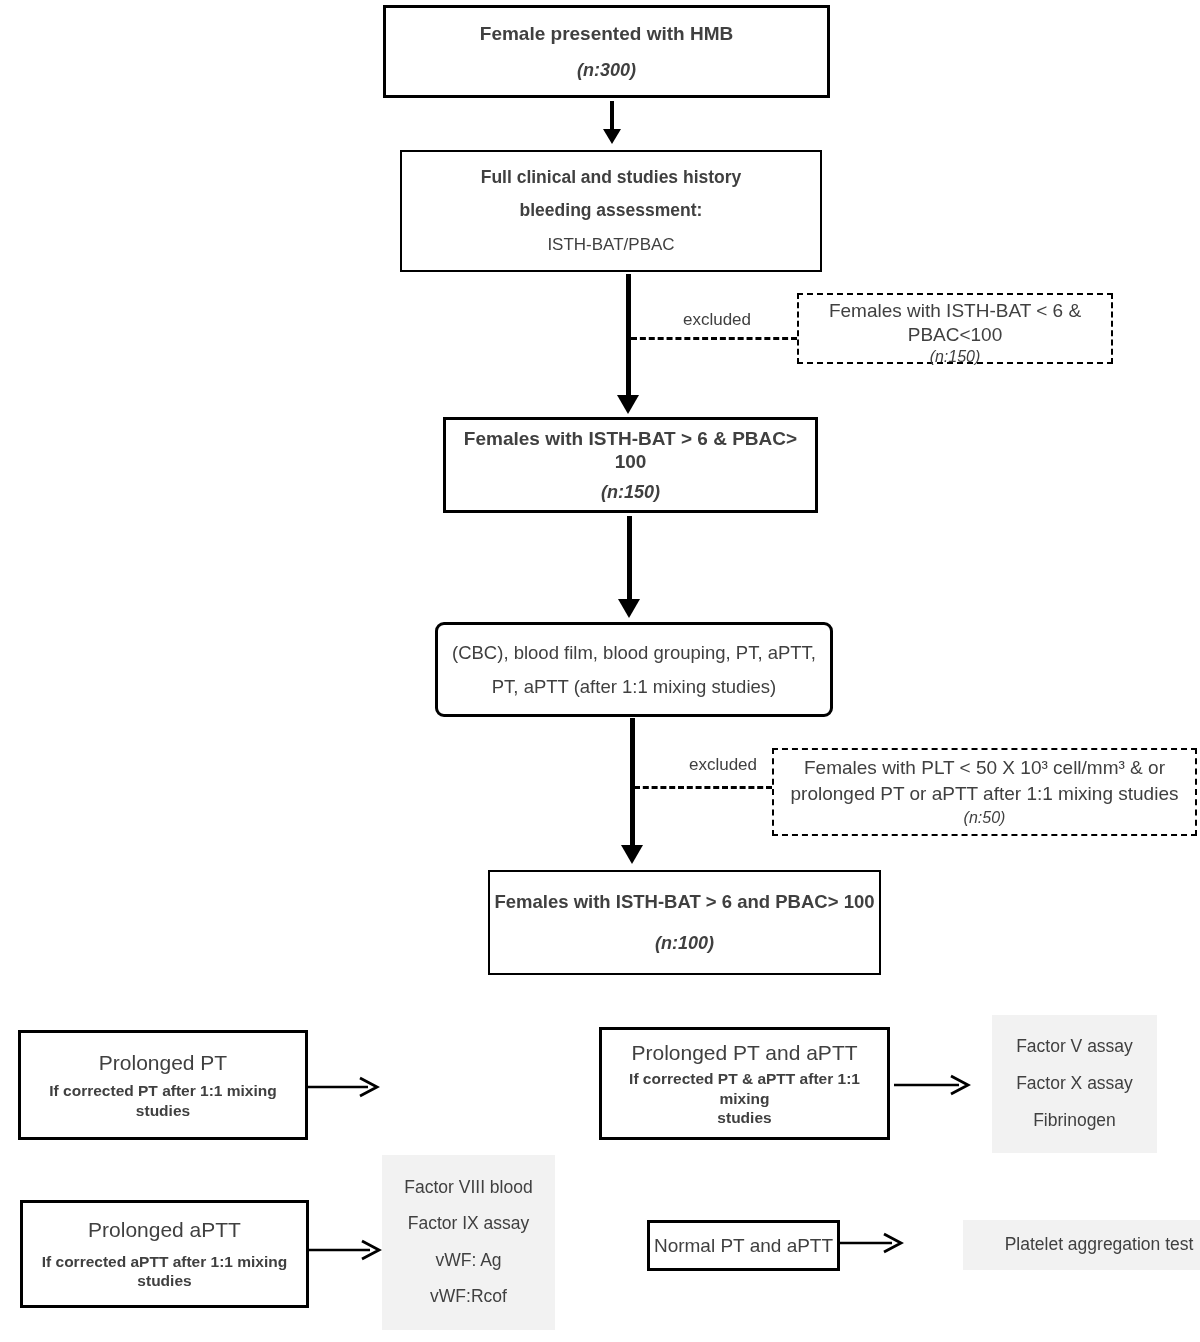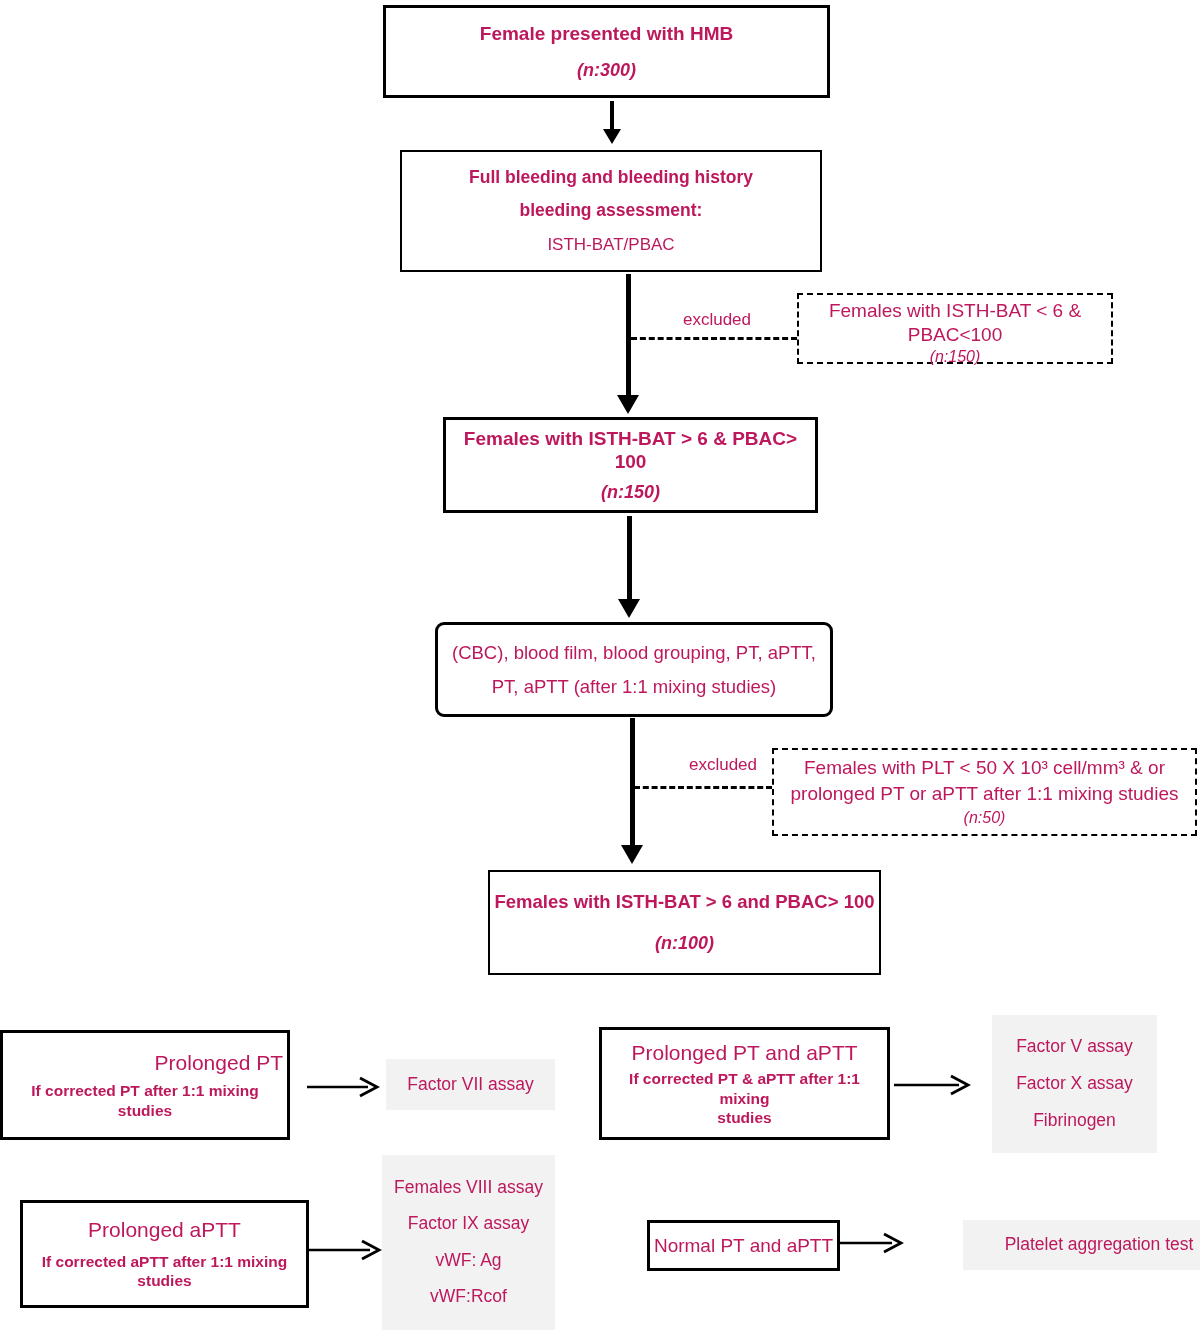--- a/index.html
+++ b/index.html
@@ -1,18 +1,18 @@
 <!DOCTYPE html>
 <html><head>
 <meta charset="utf-8">
 <style>
   html,body { margin:0; padding:0; background:#ffffff; }
   .canvas {
     position:relative; width:1200px; height:1342px;
-    background:#ffffff; color:#be185d;
+    background:#ffffff; color:#404040;
     font-family:"Liberation Sans", sans-serif;
     overflow:hidden;
   }
   .node {
     position:absolute; box-sizing:border-box;
     display:flex; flex-direction:column; align-items:center; justify-content:space-evenly;
     text-align:center; background:#ffffff; line-height:1.25;
   }
   .bd3 { border:3px solid #000; }
   .bd2 { border:2.5px solid #000; }
@@ -55,21 +55,21 @@
     <span class="b fs19">Female presented with HMB</span>
     <span class="b i fs18">(n:300)</span>
   </div>
 
   <div class="varrow" style="left:602px; top:101px; width:20px; height:43px;">
     <div class="shaft"></div>
     <div class="head"></div>
   </div>
 
   <div class="node bd2" style="left:400px; top:150px; width:422px; height:122px; padding:4px 0;">
-    <span class="b fs175">Full bleeding and bleeding history</span>
+    <span class="b fs175">Full clinical and studies history</span>
     <span class="b fs175">bleeding assessment:</span>
     <span class="fs17">ISTH-BAT/PBAC</span>
   </div>
 
   <div class="varrow thick" style="left:617px; top:274px; width:22px; height:140px;">
     <div class="shaft"></div>
     <div class="head"></div>
   </div>
 
   <span class="exlabel" style="left:662px; top:310px; width:110px;">excluded</span>
@@ -107,35 +107,32 @@
     <span class="fs165">Females with PLT &lt; 50 X 10³ cell/mm³ &amp; or</span>
     <span class="fs165">prolonged PT or aPTT after 1:1 mixing studies</span>
     <span class="i fs16">(n:50)</span>
   </div>
 
   <div class="node bd2" style="left:440px; top:870px; width:393px; height:105px;margin-left:48px;">
     <span class="b fs185">Females with ISTH-BAT &gt; 6 and PBAC&gt; 100</span>
     <span class="b i fs18">(n:100)</span>
   </div>
 
-  <div class="node bd3" style="left:0; top:1030px; width:290px; height:110px; padding:12px 4px;align-items:flex-end;">
+  <div class="node bd3" style="left:18px; top:1030px; width:290px; height:110px; padding:12px 4px;">
     <span class="fs21">Prolonged PT</span>
     <span class="b fs155">If corrected PT after 1:1 mixing studies</span>
   </div>
 
   <div class="harrow" style="left:306px; top:1075px;">
     <svg width="74" height="24" viewBox="0 0 74 24">
       <line x1="1" y1="12" x2="62" y2="12" stroke="#000" stroke-width="2.3"></line>
       <path d="M54,3 L71,12 L54,21" fill="none" stroke="#000" stroke-width="2.8"></path>
     </svg>
   </div>
 
-  <div class="node gray" style="left:386px; top:1059px; width:169px; height:51px;">
-    <span class="fs175">Factor VII assay</span>
-  </div>
 
   <div class="node bd3" style="left:599px; top:1027px; width:291px; height:113px; padding:6px 24px;">
     <span class="fs21">Prolonged PT and aPTT</span>
     <span class="b fs155">
       <span class="block">If corrected PT &amp; aPTT after 1:1 mixing</span>
       <span class="block">studies</span>
     </span>
   </div>
 
   <div class="harrow" style="left:893px; top:1073px;">
@@ -160,21 +157,21 @@
   </div>
 
   <div class="harrow" style="left:308px; top:1238px;">
     <svg width="74" height="24" viewBox="0 0 74 24">
       <line x1="1" y1="12" x2="62" y2="12" stroke="#000" stroke-width="2.3"></line>
       <path d="M54,3 L71,12 L54,21" fill="none" stroke="#000" stroke-width="2.8"></path>
     </svg>
   </div>
 
   <div class="node gray" style="left:382px; top:1155px; width:173px; height:175px; padding:8px 0;">
-    <span class="fs175">Females VIII assay</span>
+    <span class="fs175">Factor VIII blood</span>
     <span class="fs175">Factor IX assay</span>
     <span class="fs175">vWF: Ag</span>
     <span class="fs175">vWF:Rcof</span>
   </div>
 
   <div class="node bd3" style="left:627px; top:1220px; width:193px; height:51px;margin-left:20px;">
     <span class="fs19">Normal PT and aPTT</span>
   </div>
 
   <div class="harrow" style="left:836px; top:1231px;">

